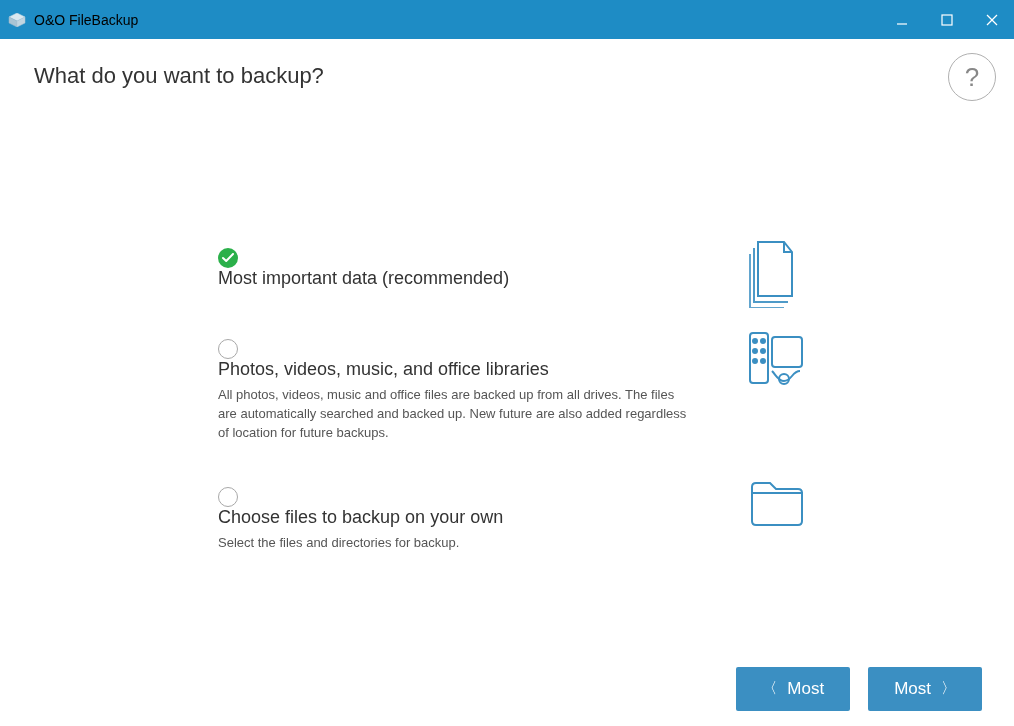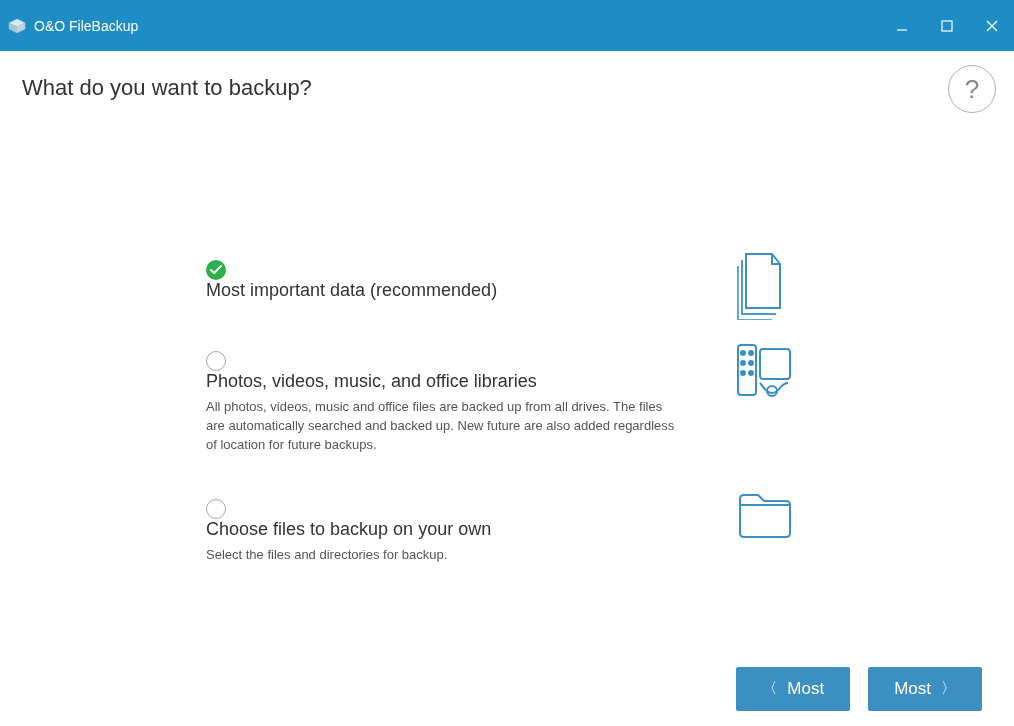--- a/index.html
+++ b/index.html
@@ -9,26 +9,26 @@
       font-family: "Segoe UI", Arial, sans-serif;
     }
     body {
       width: 1014px;
       height: 726px;
       background: #ffffff;
       overflow: hidden;
       position: relative;
     }
     .titlebar {
-      height: 51px;
+      height: 39px;
       background: #1e8cc5;
       display: flex;
       align-items: center;
       padding-left: 8px;
-      color: #ffffff;
+      color: #000000;
     }
     .titlebar-icon {
       width: 18px;
       height: 18px;
       margin-right: 8px;
       display: inline-flex;
       align-items: center;
       justify-content: center;
     }
     .titlebar-title {
@@ -45,21 +45,21 @@
       display: flex;
       align-items: center;
       justify-content: center;
       color: #fff;
       cursor: pointer;
     }
     .titlebar-btn svg { display: block; }
 
     .content {
       position: relative;
-      padding: 24px 22px 0 22px;
+      padding: 24px 22px 0 34px;
       height: calc(100% - 33px - 75px);
     }
     .page-title {
       font-size: 22px;
       font-weight: 400;
       color: #333;
     }
     .help-btn {
       position: absolute;
       top: 14px;

